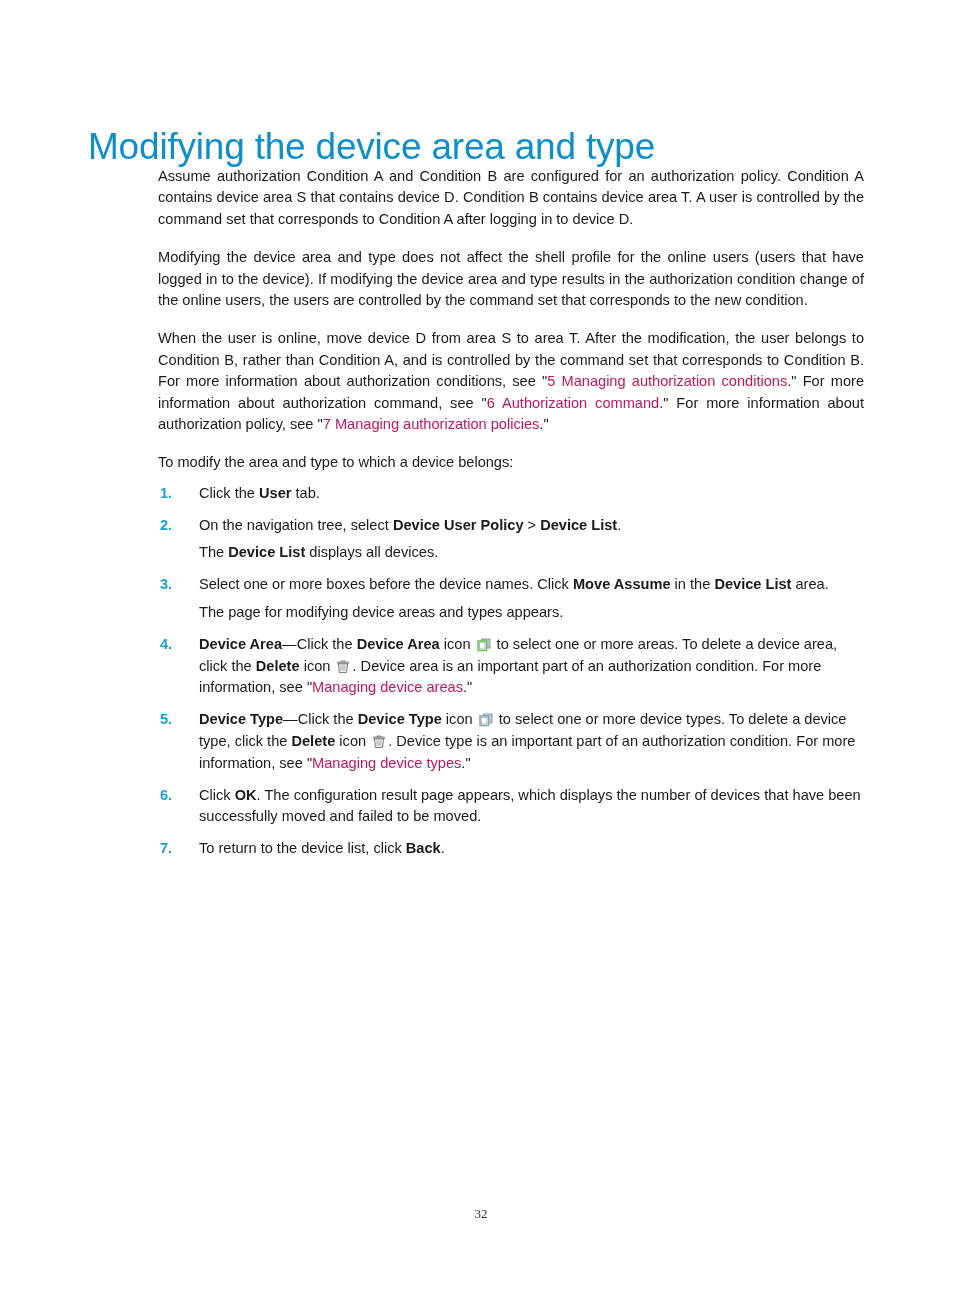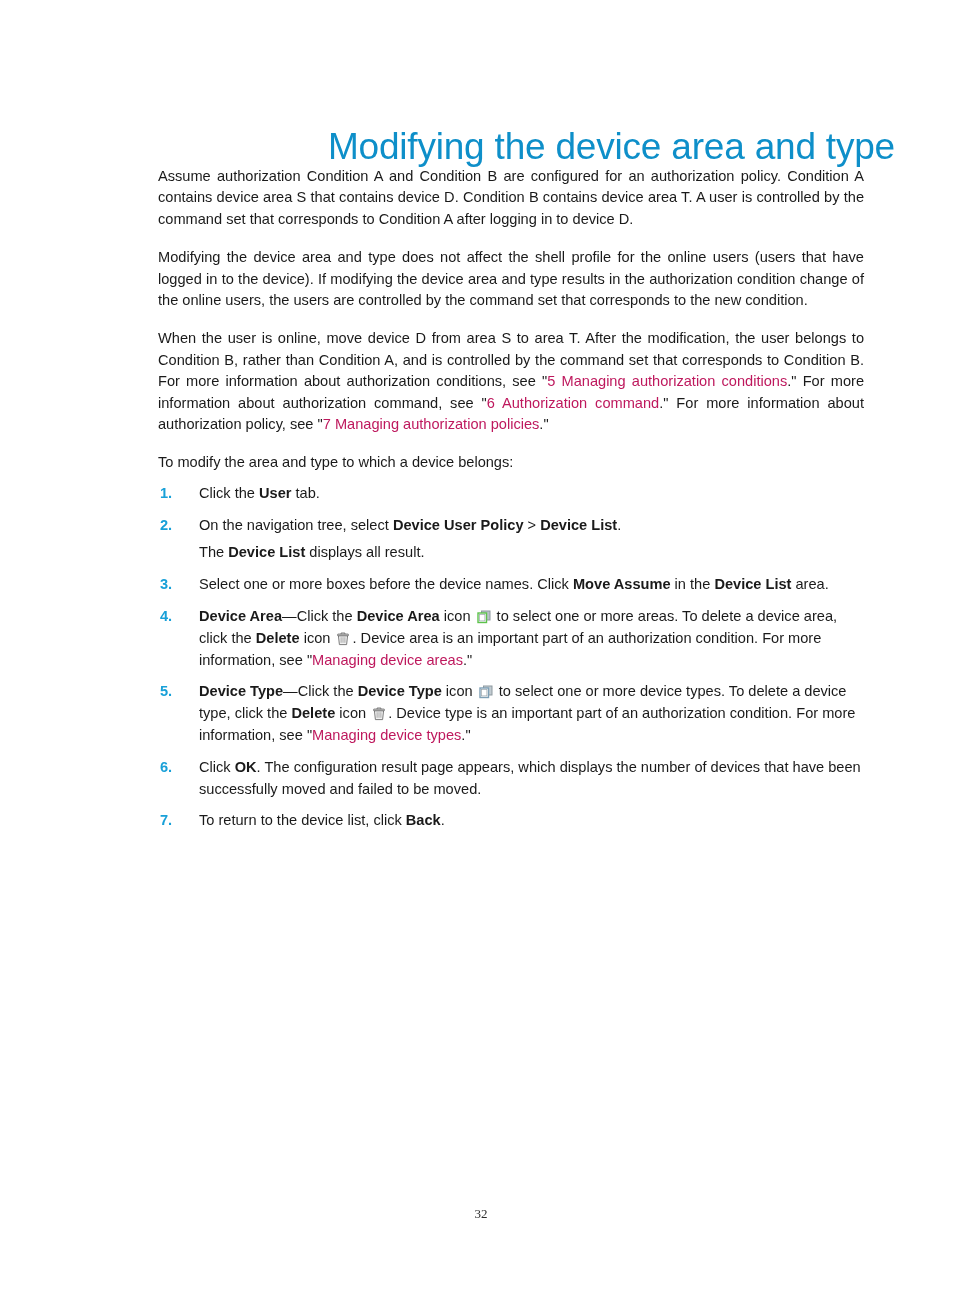--- a/index.html
+++ b/index.html
@@ -21,30 +21,29 @@
     position: absolute;
     inset: 0;
     width: 954px;
     height: 1296px;
     overflow: hidden;
   }
 
   
   .page-title {
     position: absolute;
-    left: 95px;
+    left: 88px;
     top: 100px;
     width: 800px;
     font-size: 37px;
     font-weight: 400;
     letter-spacing: -0.2px;
     line-height: 44px;
     color: #0e8fc9;
     white-space: nowrap;
-    text-align: right;
   }
 
   
   .content {
     position: absolute;
     left: 158px;
     top: 166px;
     width: 706px;
   }
 
@@ -148,26 +147,27 @@
     <ol class="steps">
 
       <li>
         <span class="step-num">1.</span>
         <span class="step-body"><span>Click the </span><b>User</b><span> tab.</span></span>
       </li>
 
       <li>
         <span class="step-num">2.</span>
         <span class="step-body"><span>On the navigation tree, select </span><b>Device User Policy</b><span> &gt; </span><b>Device List</b><span>.</span></span>
-        <span class="step-sub"><span>The </span><b>Device List</b><span> displays all result.</span></span>
+        <span class="step-sub"><span>The </span><b>Device List</b><span> displays all devices.</span></span>
       </li>
 
       <li>
         <span class="step-num">3.</span>
         <span class="step-body"><span>Select one or more boxes before the device names. Click </span><b>Move Assume</b><span> in the </span><b>Device List</b><span> area.</span></span>
+        <span class="step-sub">The page for modifying device areas and types appears.</span>
       </li>
 
       <li>
         <span class="step-num">4.</span>
         <span class="step-body"><b>Device Area</b><span>—Click the </span><b>Device Area</b><span> icon </span><span class="inline-icon"><svg width="14" height="14" viewBox="0 0 14 14">
                 <rect x="4.5" y="1" width="8.5" height="9" fill="#b9c3c9" stroke="#8e999f" stroke-width="1"></rect>
                 <rect x="1" y="3" width="8.5" height="9.5" fill="#ffffff" stroke="#5cc24a" stroke-width="1.4"></rect>
                 <rect x="2.6" y="4.6" width="5.3" height="6.3" fill="#ffffff" stroke="#9aa4aa" stroke-width="0.7"></rect>
               </svg></span><span> to select one or more areas. To delete a device area, click the </span><b>Delete</b><span> icon </span><span class="inline-icon"><svg width="14" height="14" viewBox="0 0 14 14">
                 <path d="M2.4 3.6 h9.2 l-1 9 h-7.2 z" fill="#f2f2f2" stroke="#6d6d6d" stroke-width="0.9"></path>

